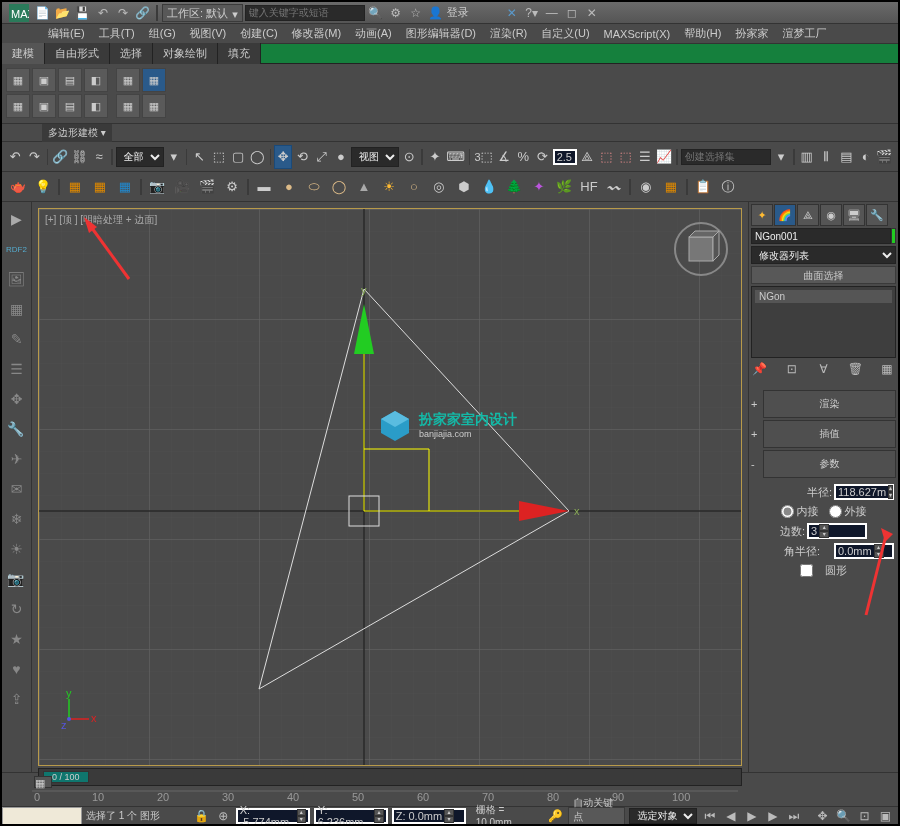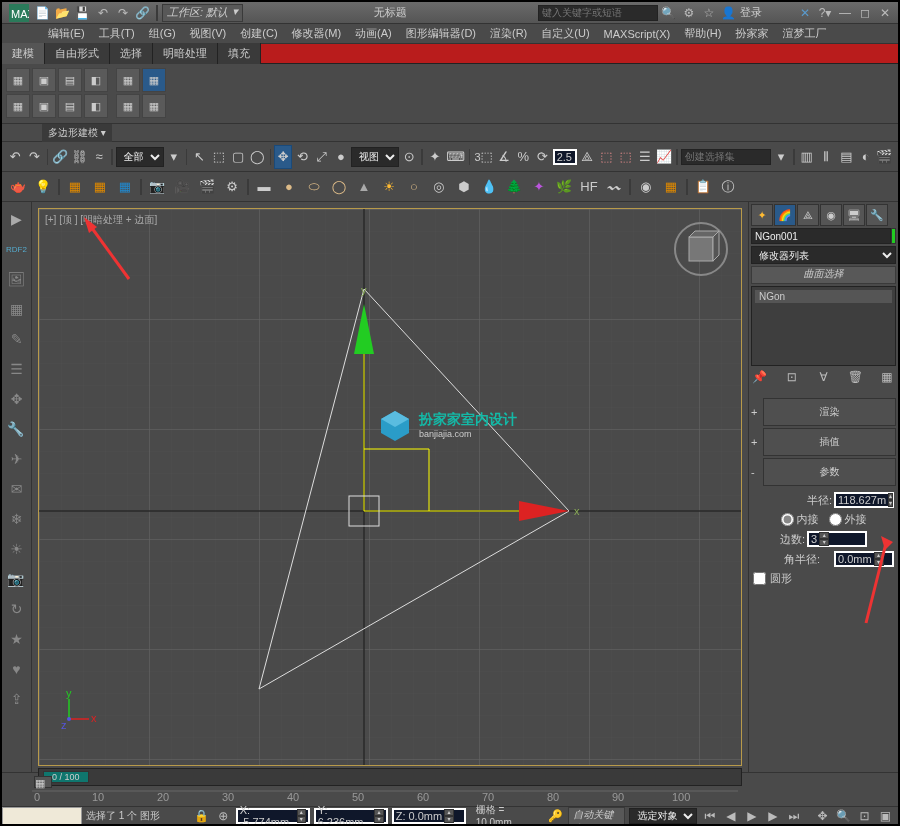--- a/index.html
+++ b/index.html
@@ -1,32 +1,32 @@
 <!DOCTYPE html>
 <html><head>
 <meta charset="utf-8">
 <style>
 * { margin:0; padding:0; box-sizing:border-box; font-family:"Microsoft YaHei",Arial,sans-serif; font-size:11px; color:#ccc; }
 body { background:#4a4a4a; width:900px; height:826px; overflow:hidden; border:2px solid #000; }
 .row { display:flex; align-items:center; }
-.btn { background:#585858; border:1px solid #3a3a3a; height:18px; padding:0 4px; display:inline-flex; align-items:flex-start; cursor:pointer;font-style:italic; }
+.btn { background:#585858; border:1px solid #3a3a3a; height:18px; padding:0 4px; display:inline-flex; align-items:flex-end; cursor:pointer; }
 .ico { width:18px; height:18px; display:inline-flex; align-items:center; justify-content:center; color:#bbb; font-size:12px; }
 .sep { width:2px; height:16px; background:#3a3a3a; margin:0 2px; }
 .input { background:#2a2a2a; border:1px solid #222; color:#eee; height:16px; padding:0 3px; font-size:10px; }
 .spinner { background:#0f172a; border:2px solid #ffffff; height:16px; display:flex; align-items:center; padding:0 2px; font-size:10px; color:#ddd; }
 .spinbtns { width:10px; display:flex; flex-direction:column; margin-left:2px; }
 .spinbtns div { height:7px; background:#555; border:1px solid #333; font-size:6px; line-height:5px; text-align:center; cursor:pointer; }
 .panel-head { background:#4f4f4f; border:1px solid #333; text-align:center; padding:6px; font-size:10px; }
 svg { display:block; }
 
 
 #titlebar { height:22px; background:linear-gradient(#6a6a6a,#555); display:flex; align-items:center; padding:0 4px; gap:2px; border-bottom:1px solid #333; }
 #menubar { height:20px; background:#4a4a4a; display:flex; align-items:center; padding-left:40px; gap:2px; border-bottom:1px solid #333; }
 #menubar span { padding:2px 6px; cursor:pointer; font-size:11px; }
-#tabbar { height:20px; background:#b91c1c; display:flex; align-items:center; border-bottom:1px solid #222; }
+#tabbar { height:20px; background:#15803d; display:flex; align-items:center; border-bottom:1px solid #222; }
 .tab { padding:3px 10px; background:#3a3a3a; border-right:1px solid #222; cursor:pointer; font-size:11px; }
 .tab.active { background:#555; }
 #ribbon { height:60px; background:#4a4a4a; border-bottom:1px solid #333; display:flex; align-items:flex-start; padding:4px; gap:2px; }
 .rbtn { width:24px; height:24px; background:#5a5a5a; border:1px solid #444; display:inline-flex; align-items:center; justify-content:center; font-size:11px; }
 #modelabel { height:18px; background:#3a3a3a; padding:1px 6px; display:inline-flex; align-items:center; font-size:10px; }
 #toolbar1, #toolbar2 { height:30px; background:#4a4a4a; border-bottom:1px solid #333; display:flex; align-items:center; padding:0 4px; gap:1px; }
 .tb { width:24px; height:24px; display:inline-flex; align-items:center; justify-content:center; border:1px solid transparent; cursor:pointer; font-size:13px; }
 .tb.active { background:#2a5a8a; border-color:#1a4a7a; }
 
 
@@ -60,21 +60,20 @@
   <div class="ico">📂</div>
   <div class="ico">💾</div>
   <div class="ico">↶</div>
   <div class="ico">↷</div>
   <div class="ico">🔗</div>
   <div class="sep"></div>
   <div class="btn">
       <span>工作区: 默认</span> 
       <span style="margin-left:4px">▾</span>
     </div>
-  <div style="flex:1;text-align:center">无标题</div>
   <input class="input" style="width: 120px;" placeholder="键入关键字或短语">
   <div class="ico">🔍</div>
   <div class="ico">⚙</div>
   <div class="ico">☆</div>
   <div class="ico">👤</div>
   <span style="cursor:pointer">登录</span>
   <div style="width:30px"></div>
   <div class="ico" style="color:#5a9acc">✕</div>
   <div class="ico">?▾</div>
   <div class="ico">—</div>
@@ -96,21 +95,21 @@
   <span>MAXScript(X)</span>
   <span>帮助(H)</span>
   <span>扮家家</span>
   <span>渲梦工厂</span>
 </div>
 
 <div id="tabbar">
   <div class="tab active">建模</div>
   <div class="tab">自由形式</div>
   <div class="tab">选择</div>
-  <div class="tab">明暗处理</div>
+  <div class="tab">对象绘制</div>
   <div class="tab">填充</div>
 </div>
 
 <div id="ribbon">
   <div style="display:flex;flex-direction:column;gap:2px">
     <div class="row" style="gap:2px">
       <div class="rbtn">▦</div>
       <div class="rbtn">▣</div>
       <div class="rbtn">▤</div>
       <div class="rbtn">◧</div>
@@ -320,21 +319,21 @@
       <div class="cmdtab">◉</div>
       <div class="cmdtab">🖥</div>
       <div class="cmdtab">🔧</div>
     </div>
     <div class="row" style="gap:0">
       <input class="input" style="flex: 1 1 0%;" value="NGon001">
       <div style="width:16px;height:16px;background:#2c2;border:1px solid #333"></div>
     </div>
     <select class="input" style="width:100%;height:18px"><option>修改器列表</option></select>
     <div class="btn" style="justify-content:center;font-size:10px">曲面选择</div>
-    <div style="background:#3e3e3e;border:1px solid #222;height:80px;padding:3px">
+    <div style="background:#3e3e3e;border:1px solid #222;height:72px;padding:3px">
       <div style="background:#555;padding:1px 4px;font-size:10px">NGon</div>
     </div>
     <div class="row" style="gap:2px;justify-content:space-between">
       <div class="ico">📌</div>
       <div class="ico">⊡</div>
       <div class="ico">∀</div>
       <div class="ico">🗑</div>
       <div class="ico">▦</div>
     </div>
     <div style="height:8px"></div>
@@ -384,21 +383,21 @@
       <div class="row" style="justify-content:flex-end;gap:14px">
         <span>角半径:</span>
         <div class="spinner" style="width:60px">
             <span>0.0mm</span>
             <div class="spinbtns">
               <div>▴</div>
               <div>▾</div>
             </div>
           </div>
       </div>
-      <label class="row" style="gap:4px;">
+      <label class="row" style="gap:12px;justify-content:center">
           <input type="checkbox" style="">
           <span>圆形</span>
         </label>
 
       <svg style="position:absolute;top:40px;left:60px;pointer-events:none" width="90" height="110">
         <line x1="75" y1="15" x2="55" y2="95" stroke="#e33" stroke-width="3"></line>
         <polygon points="70,8 82,14 74,22" fill="#e33"></polygon>
       </svg>
     </div>
   </div>

